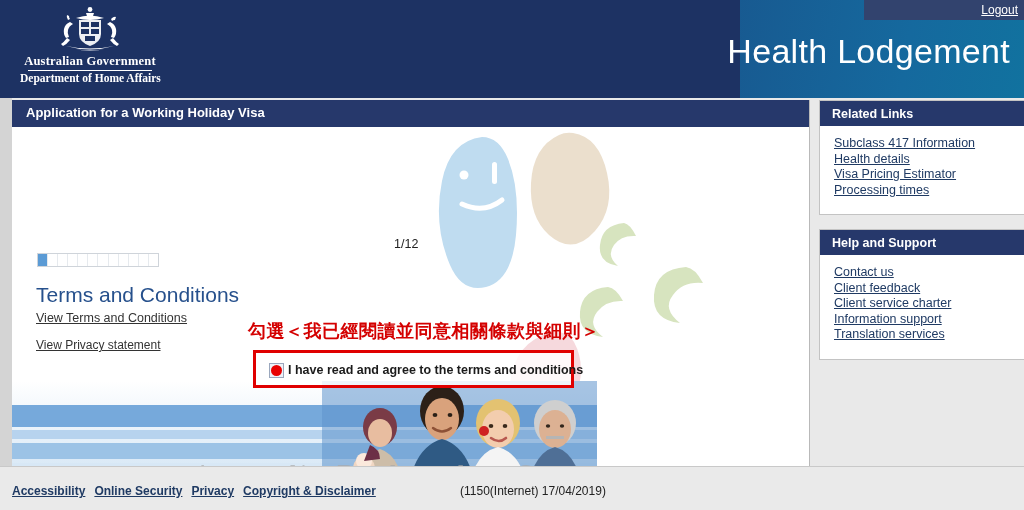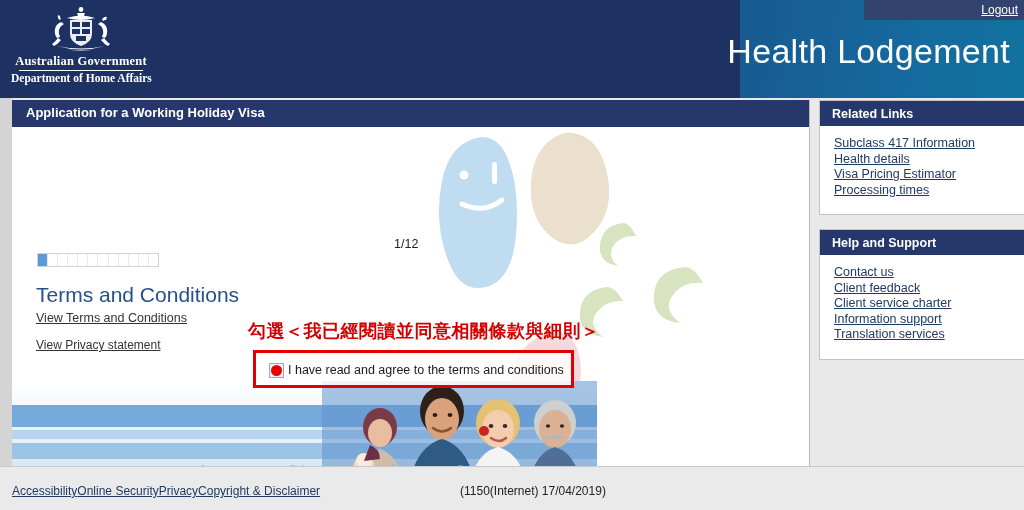--- a/index.html
+++ b/index.html
@@ -12,21 +12,21 @@
   .page{position:relative;width:1024px;height:510px;background:#e9e9e9;}
 
   
   .banner{position:absolute;left:0;top:0;width:1024px;height:98px;
     background:linear-gradient(100deg,#1d3263 0%,#1d3263 34%,#19528a 62%,#15699e 88%,#11729f 100%);
     overflow:hidden;}
   .banner-dark{position:absolute;left:0;top:0;width:740px;height:98px;background:#1d3263;}
   .logout-box{position:absolute;right:0;top:0;width:160px;height:20px;background:#32436e;}
   .logout-link{position:absolute;right:6px;top:3px;color:#ffffff;font-size:12px;
     text-decoration:underline;cursor:pointer;}
-  .crest{position:absolute;left:11px;top:4px;width:140px;height:88px;}
+  .crest{position:absolute;left:20px;top:4px;width:140px;height:88px;}
   .crest-svg{position:absolute;left:26px;top:2px;}
   .gov-line1{position:absolute;left:0;top:50px;width:140px;text-align:center;color:#fff;
     font-family:"Liberation Serif","DejaVu Serif",serif;font-weight:bold;font-size:12.5px;
     letter-spacing:.2px;white-space:nowrap;}
   .gov-rule{position:absolute;left:8px;top:66px;width:124px;height:1px;background:#ffffff;}
   .gov-line2{position:absolute;left:0;top:68px;width:140px;text-align:center;color:#fff;
     font-family:"Liberation Serif","DejaVu Serif",serif;font-weight:bold;font-size:11.5px;
     white-space:nowrap;}
   .app-title{position:absolute;right:14px;top:32px;color:#ffffff;font-size:34px;
     font-weight:400;letter-spacing:.3px;}
@@ -62,38 +62,38 @@
     font-family:"DejaVu Serif",serif;font-style:italic;opacity:.65;letter-spacing:2px;
     white-space:nowrap;}
 
   
   .agree-wrap{position:absolute;left:241px;top:250px;width:321px;height:38px;
     border:3px solid #e00000;background:rgba(255,255,255,.82);box-sizing:border-box;}
   .cbox{position:absolute;left:13px;top:10px;width:15px;height:15px;border:1px solid #9aa7bd;
     background:#eef1f7;box-sizing:border-box;cursor:pointer;}
   .cbox::after{content:"";position:absolute;left:1px;top:1px;width:11px;height:11px;
     border-radius:50%;background:#e80000;}
-  .agree-label{position:absolute;left:32px;top:10px;font-size:12.5px;color:#1b1b1b;white-space:nowrap;}
+  .agree-label{position:absolute;left:32px;top:10px;font-size:12.5px;color:#1b1b1b;white-space:nowrap;font-weight:bold;}
 
   .anno-top{position:absolute;left:236px;top:219px;font-size:18px;color:#d40000;font-weight:bold;
     font-family:"DejaVu Sans",sans-serif;white-space:nowrap;letter-spacing:.5px;}
 
   
   .side{position:absolute;left:819px;top:100px;width:195px;}
   .panel{width:233px;background:#ffffff;border:1px solid #c3c3c3;box-sizing:border-box;margin-bottom:14px;}
   .panel-h{height:25px;background:#26386b;color:#fff;font-size:12.5px;font-weight:bold;
     display:flex;align-items:center;padding-left:12px;}
   .panel-b{padding:10px 0 16px 14px;}
   .panel-b a{display:block;font-size:12.5px;color:#1f3a63;text-decoration:underline;
     line-height:15.5px;cursor:pointer;}
 
   
   .footer{position:absolute;left:0;top:466px;width:1024px;height:44px;background:#eaeaea;
     border-top:1px solid #c9c9c9;}
-  .foot-links{position:absolute;left:12px;top:17px;display:flex;}
+  .foot-links{position:absolute;left:12px;top:17px;display:flex;gap:9px;font-weight:bold;}
   .foot-links a{font-size:12px;color:#1f3a63;text-decoration:underline;cursor:pointer;}
   .foot-build{position:absolute;left:460px;top:17px;font-size:12px;color:#222;}
 </style>
 </head>
 <body>
 
 <div class="page">
 
   <div class="banner">
     <div class="banner-dark"></div>

